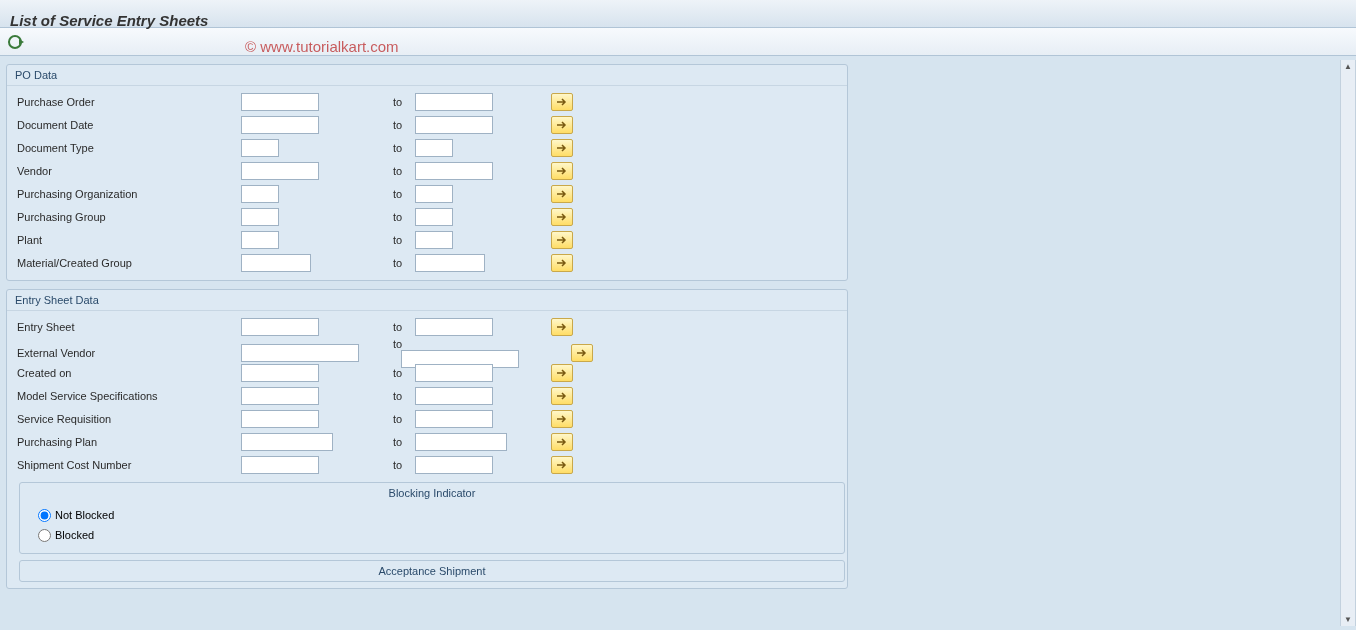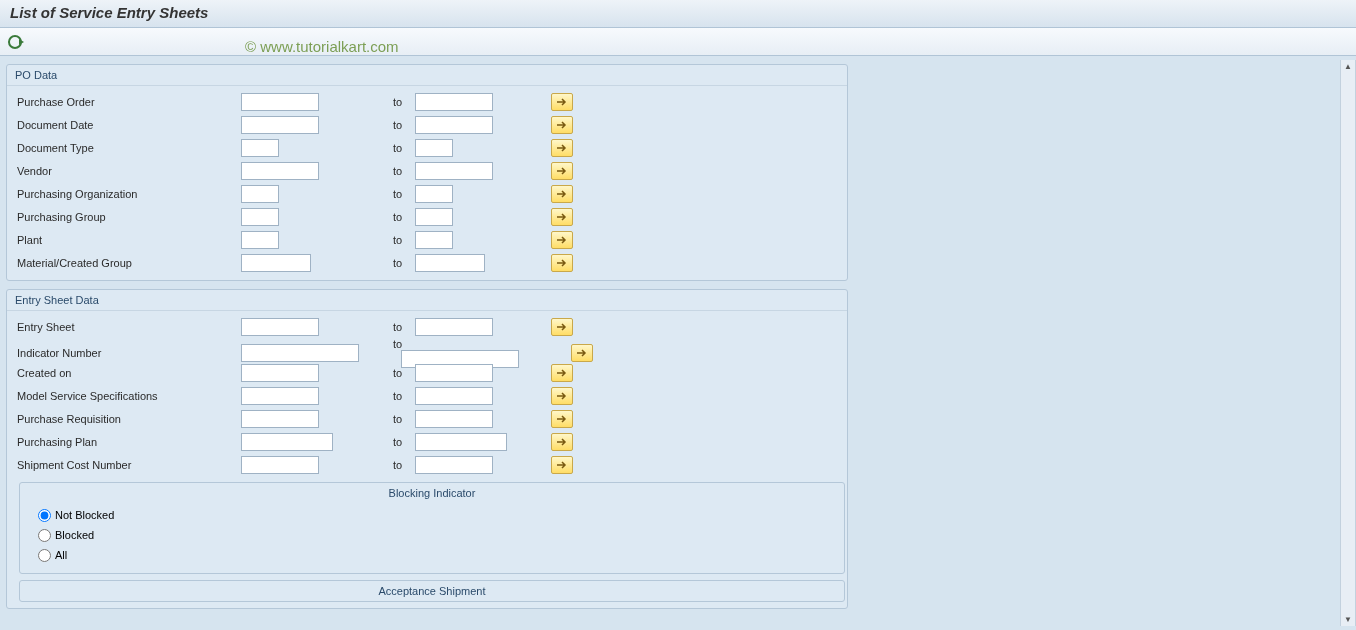--- a/index.html
+++ b/index.html
@@ -2,21 +2,21 @@
 <html><head>
 <meta charset="utf-8">
 <style>
   * { box-sizing: border-box; margin: 0; padding: 0; }
   html, body { width: 1356px; height: 630px; font-family: Arial, sans-serif; font-size: 11px; overflow: hidden; }
   body { background: #dbe7f0; }
   .title-bar {
     background: linear-gradient(#eef3f8, #d7e3ee);
     border-bottom: 1px solid #b0c4d6;
     height: 28px;
-    padding: 4px 10px;
+    padding: 12px 10px;
     font-size: 15px;
     font-weight: bold;
     font-style: italic;
     color: #333;
   }
   .toolbar {
     height: 28px;
     background: linear-gradient(#f7fafd, #e7eef5);
     border-bottom: 1px solid #b0c4d6;
     display: flex;
@@ -41,21 +41,21 @@
     width: 0; height: 0;
     border-top: 3px solid transparent;
     border-bottom: 3px solid transparent;
     border-left: 5px solid #3a7a3a;
     transform: translateY(-50%);
   }
   .watermark {
     position: absolute;
     top: 38px; left: 245px;
     font-size: 15px;
-    color: #4d7c0f;
+    color: #b91c1c;
     opacity: 0.7;
     pointer-events: none;
     z-index: 50;
   }
   .content-wrap {
     position: relative;
     display: flex;
     height: calc(100% - 56px);
     background: #d6e4ef;
     padding: 4px 0 4px 6px;
@@ -261,21 +261,21 @@
           <span></span>
           <span class="to-cell"><span class="to">to</span> <input class="inp med" style="margin-left: 10px;"></span>
           <span></span>
           <span class="multi-btn">
               <svg viewBox="0 0 12 10">
                 <path d="M1 5 h8 M6 2 l3 3 l-3 3" stroke="#7a5a12" stroke-width="1.5" fill="none"></path>
               </svg>
             </span>
         </div>
         <div class="row wide-from">
-          <span class="lbl">Indicator Number</span>
+          <span class="lbl">External Vendor</span>
           <input class="inp xl" style="">
           <span></span>
           <span class="to-cell"><span class="to">to</span> <input class="inp xl" style="margin-left: 10px;"></span>
           <span></span>
           <span class="multi-btn">
               <svg viewBox="0 0 12 10">
                 <path d="M1 5 h8 M6 2 l3 3 l-3 3" stroke="#7a5a12" stroke-width="1.5" fill="none"></path>
               </svg>
             </span>
         </div>
@@ -297,21 +297,21 @@
           <span></span>
           <span class="to-cell"><span class="to">to</span> <input class="inp med" style="margin-left: 10px;"></span>
           <span></span>
           <span class="multi-btn">
               <svg viewBox="0 0 12 10">
                 <path d="M1 5 h8 M6 2 l3 3 l-3 3" stroke="#7a5a12" stroke-width="1.5" fill="none"></path>
               </svg>
             </span>
         </div>
         <div class="row">
-          <span class="lbl">Purchase Requisition</span>
+          <span class="lbl">Service Requisition</span>
           <input class="inp med" style="">
           <span></span>
           <span class="to-cell"><span class="to">to</span> <input class="inp med" style="margin-left: 10px;"></span>
           <span></span>
           <span class="multi-btn">
               <svg viewBox="0 0 12 10">
                 <path d="M1 5 h8 M6 2 l3 3 l-3 3" stroke="#7a5a12" stroke-width="1.5" fill="none"></path>
               </svg>
             </span>
         </div>
@@ -344,24 +344,20 @@
           <div class="group-title">Blocking Indicator</div>
           <div class="radio-body">
             <div class="radio-row">
               <input type="radio" name="blocking" checked="" style="">
               <span>Not Blocked</span>
             </div>
             <div class="radio-row">
               <input type="radio" name="blocking" style="">
               <span>Blocked</span>
             </div>
-            <div class="radio-row">
-              <input type="radio" name="blocking" style="">
-              <span>All</span>
-            </div>
           </div>
         </div>
 
         <div class="nested-group" style="margin-bottom:0;">
           <div class="group-title">Acceptance Shipment</div>
         </div>
       </div>
     </div>
 
   </div>

